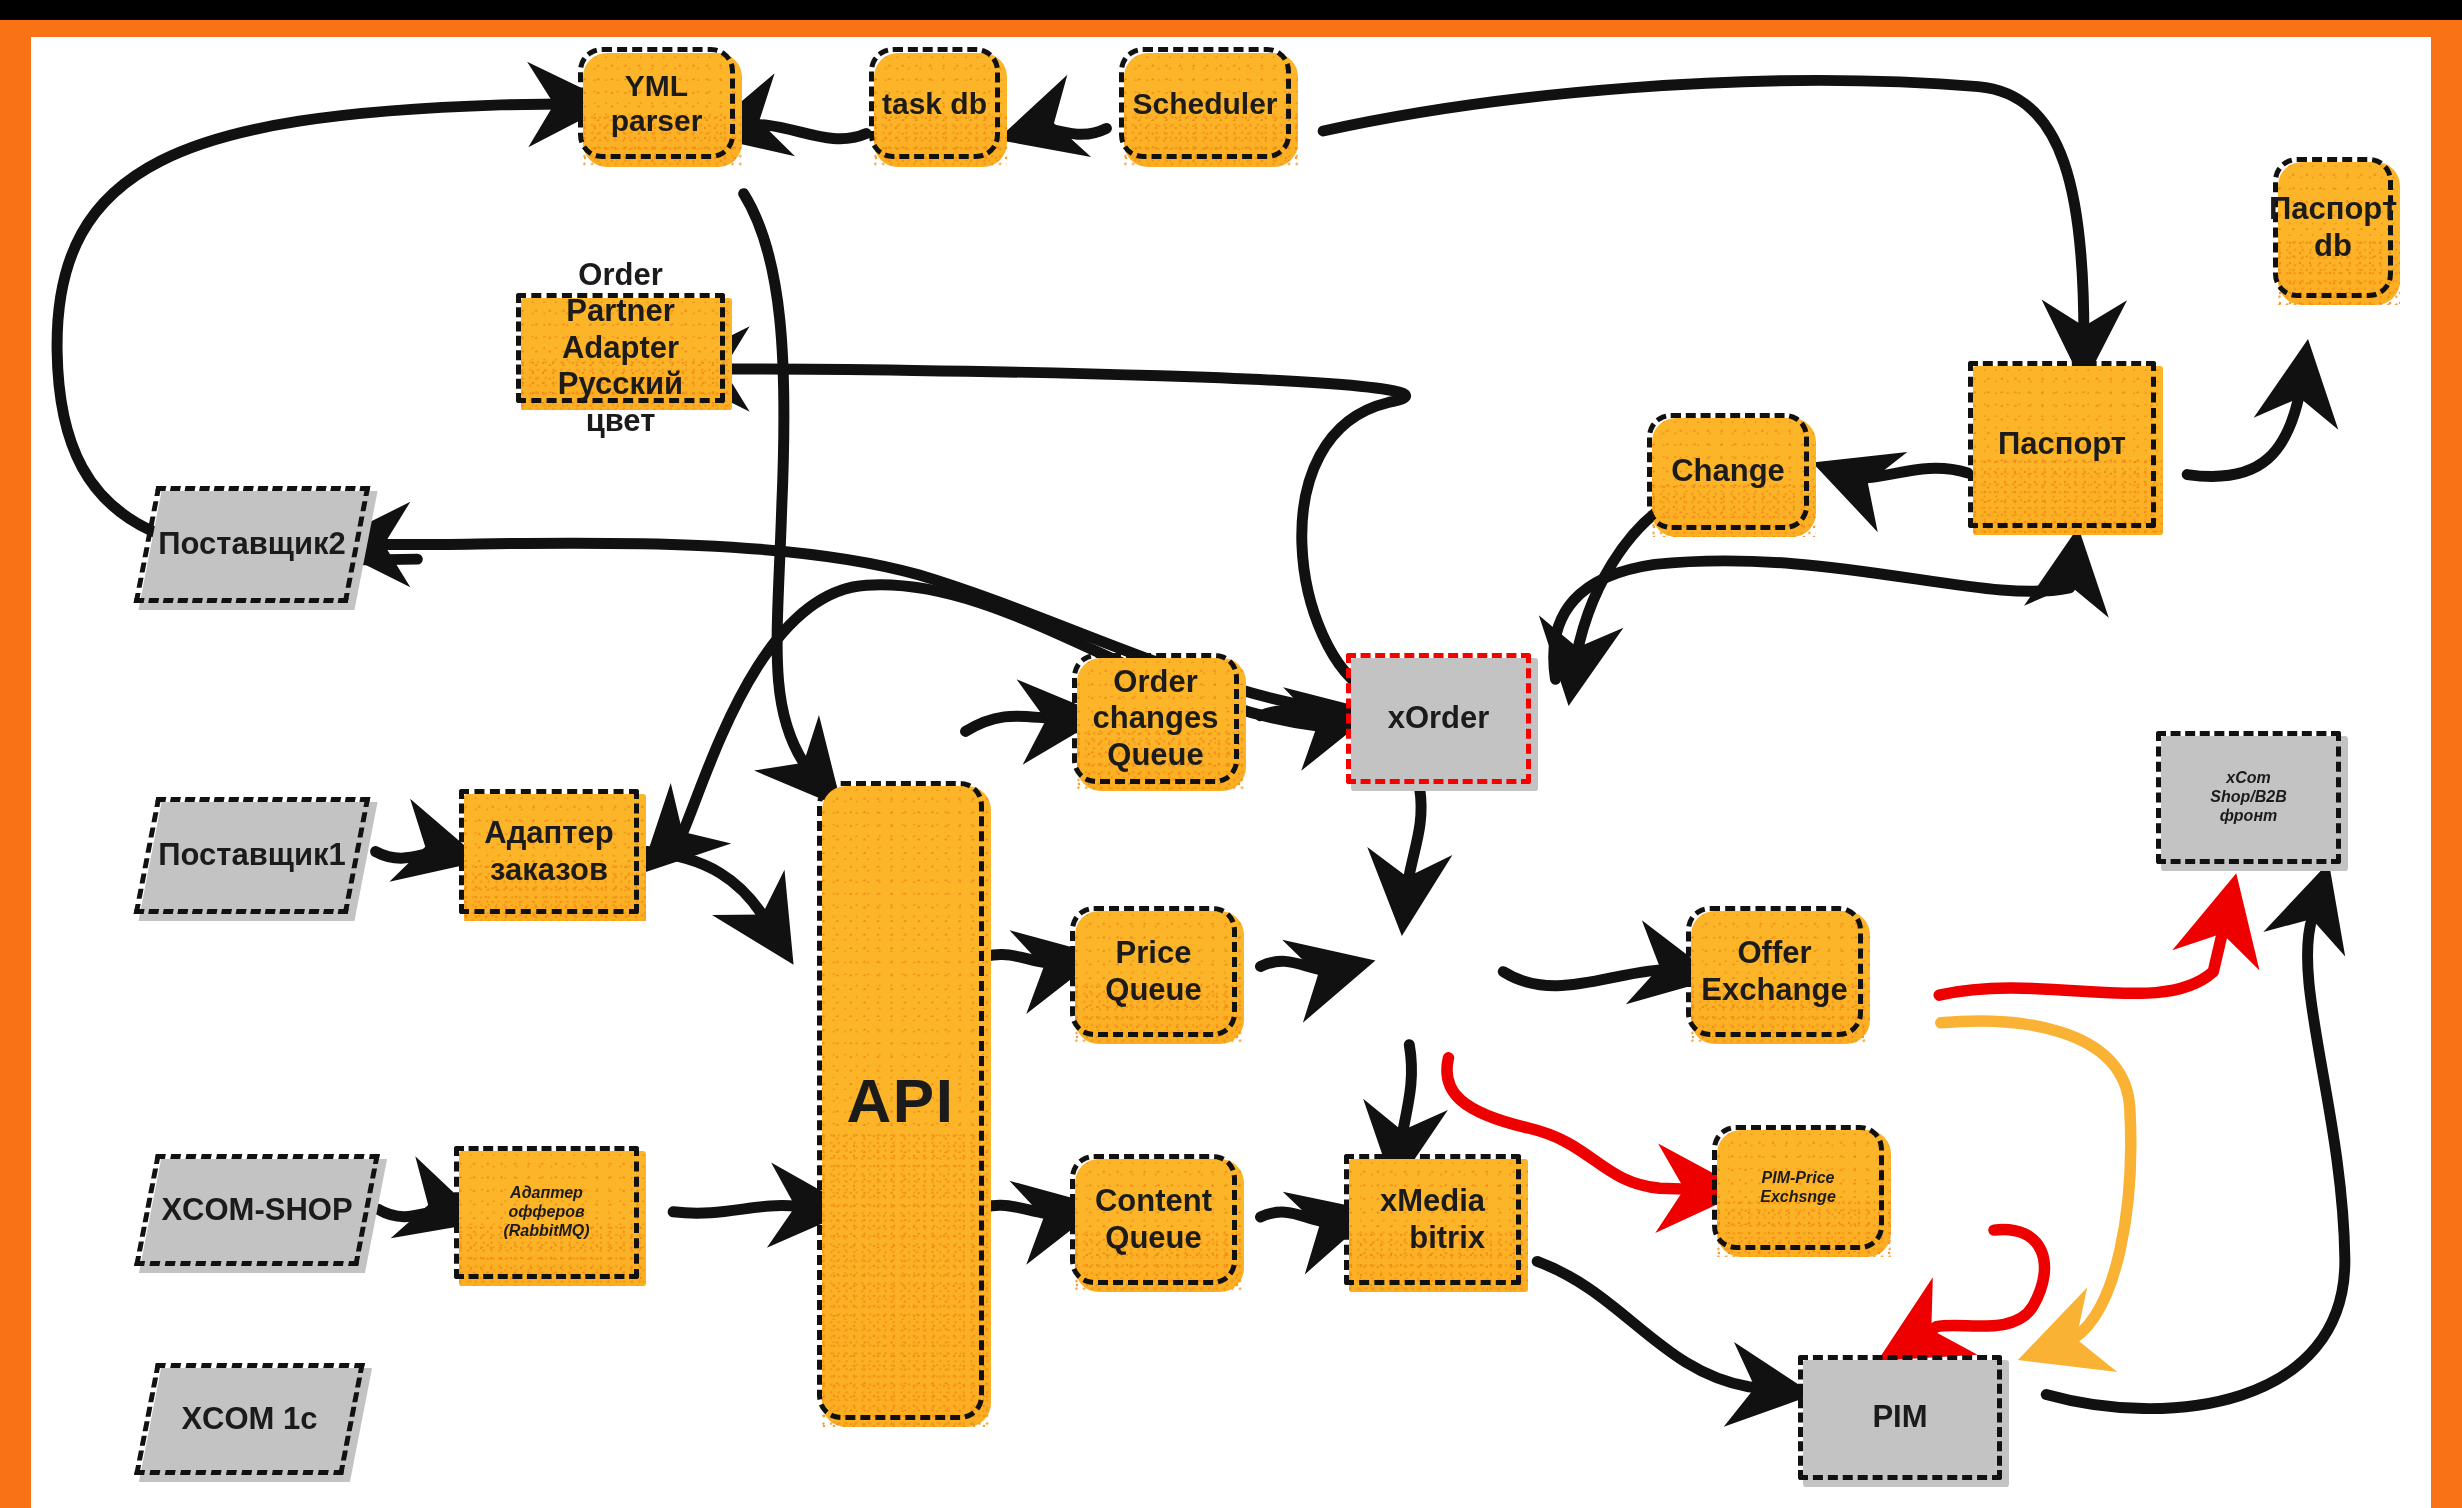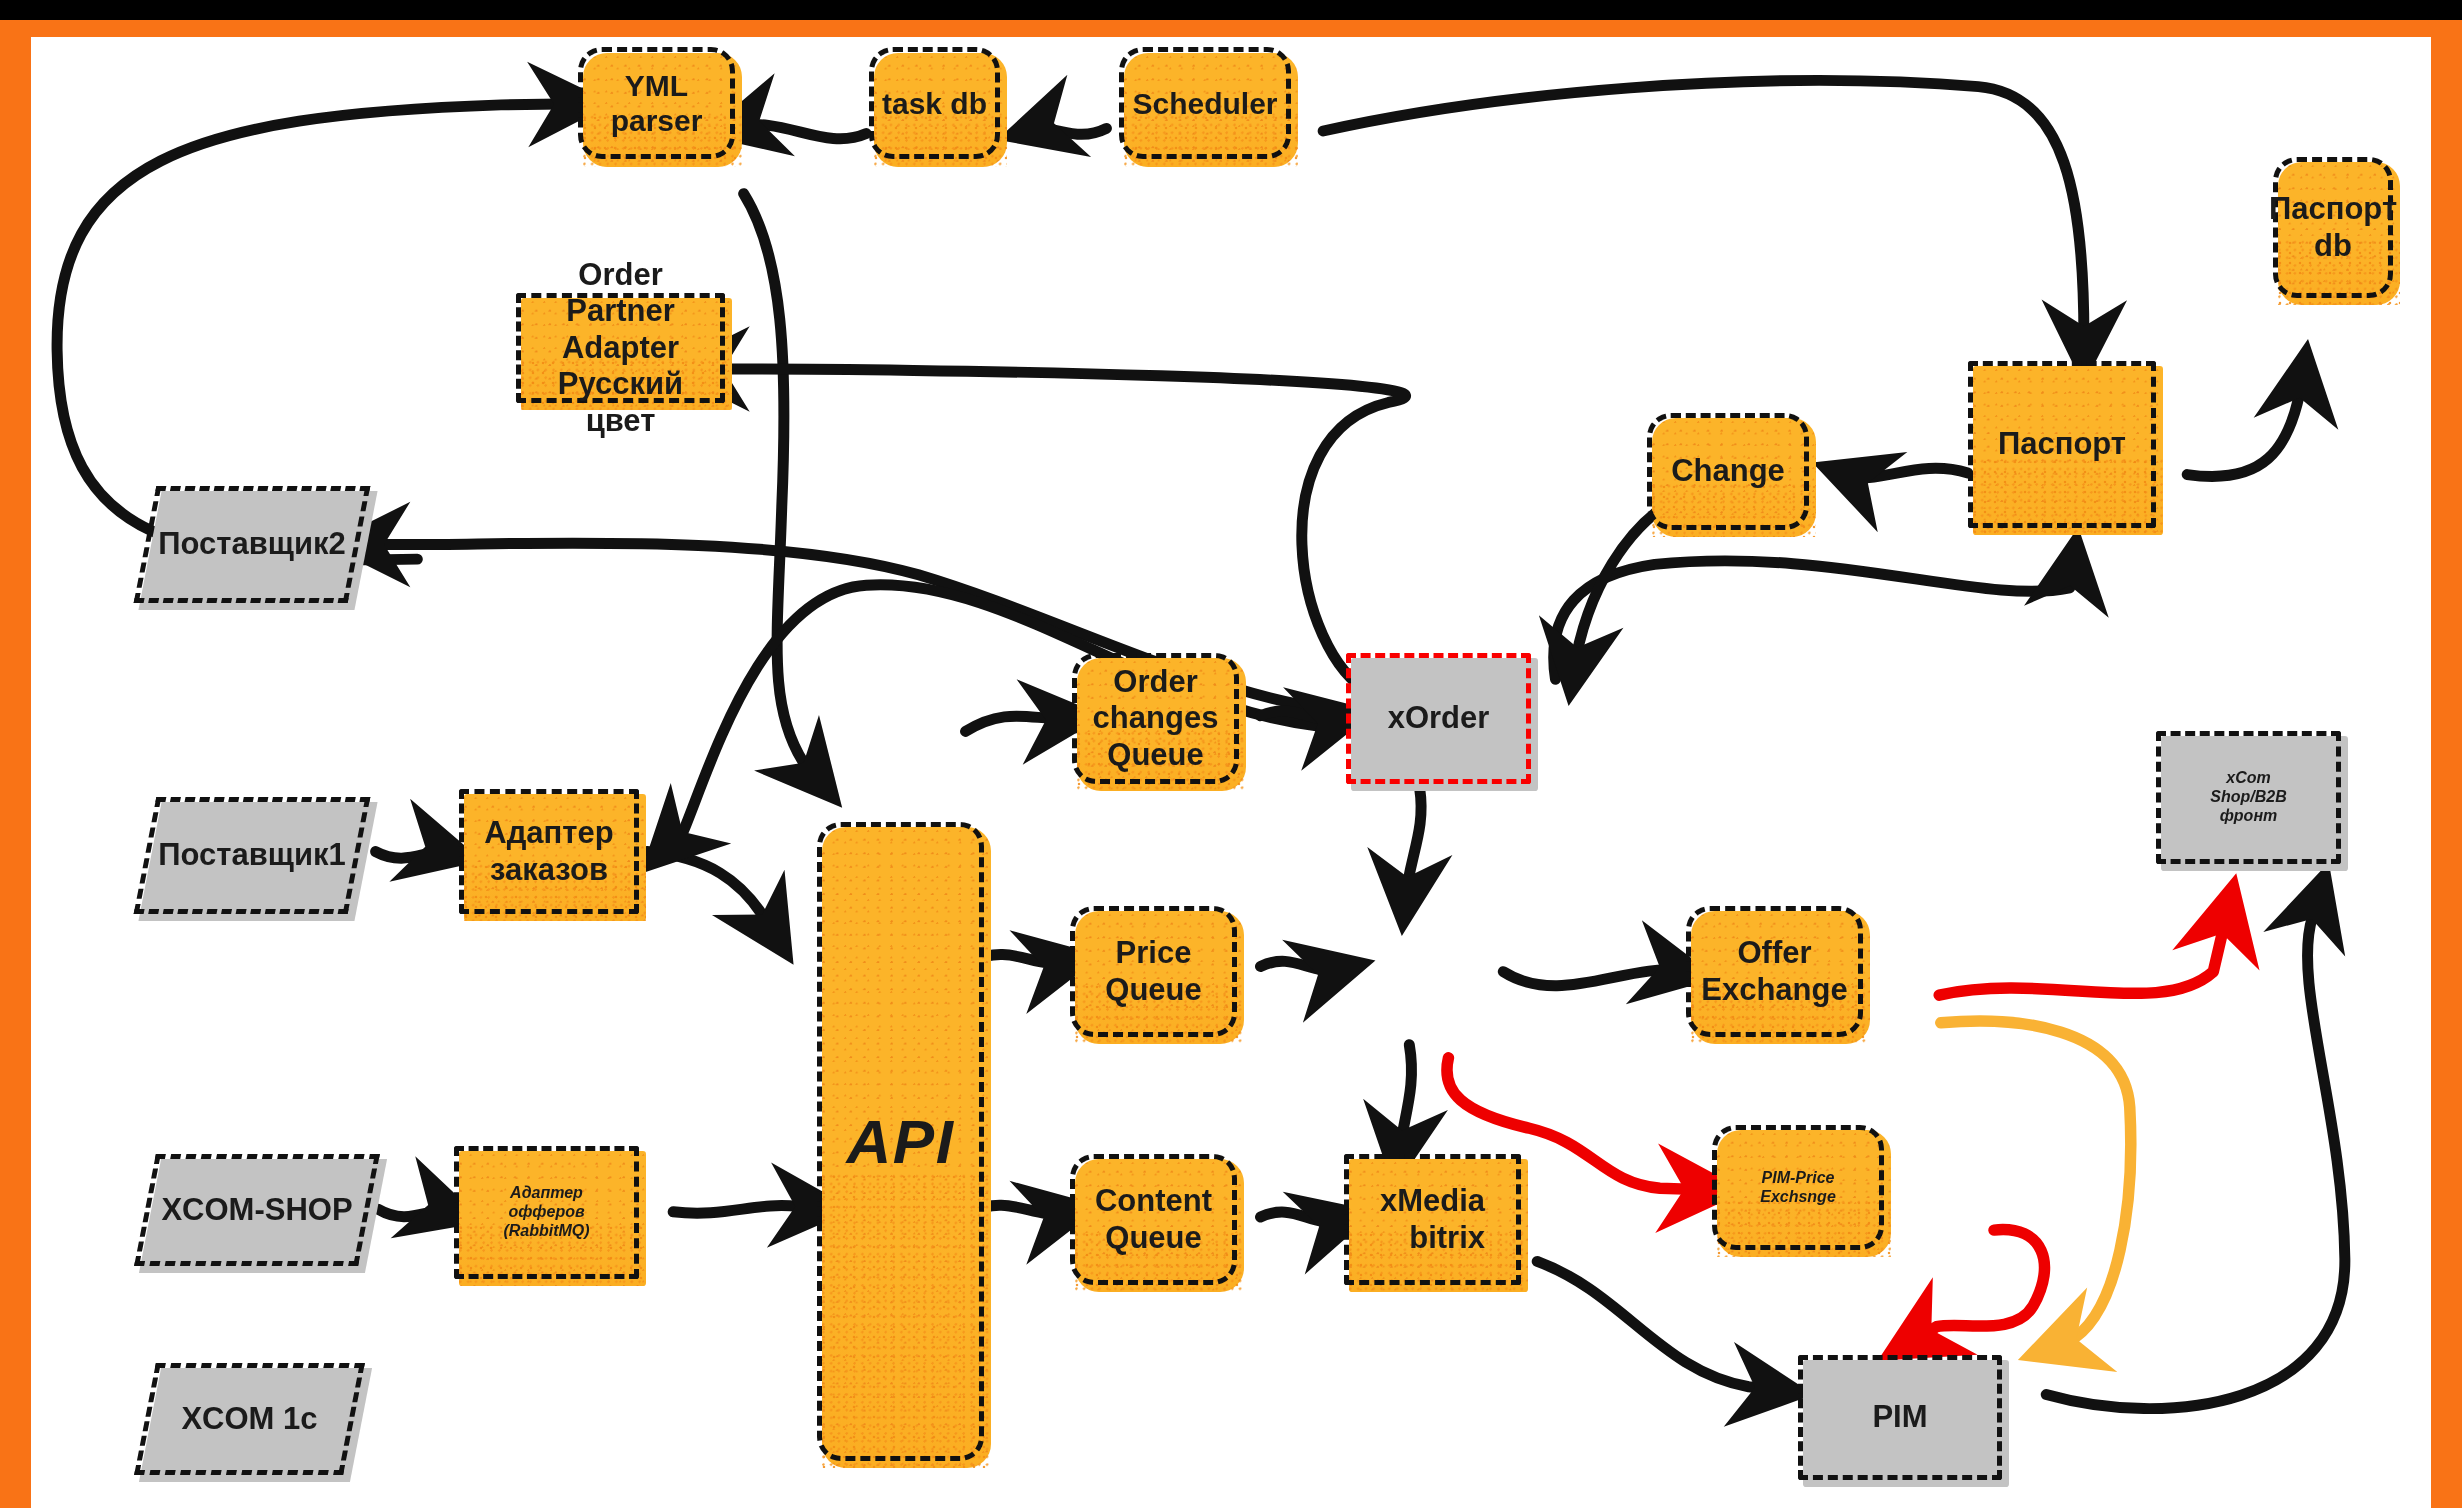--- a/index.html
+++ b/index.html
@@ -244,21 +244,21 @@
     </div>
 
     <div class="node gray sq fs-sm" style="left:2125px;top:694px;width:185px;height:133px;">
       <span class="fill"></span>
       <span class="stroke"></span>
       <span class="lbl">xCom
 Shop/B2B
 фронт</span>
     </div>
 
-    <div class="node orange rnd fs-xl" style="left:786px;top:785px;width:167px;height:639px;font-style:italic;">
+    <div class="node orange rnd fs-xl" style="left:786px;top:744px;width:167px;height:639px;">
       <span class="fill"></span>
       <span class="stroke"></span>
       <span class="lbl">API</span>
     </div>
 
     <div class="node orange rnd fs-md" style="left:1039px;top:869px;width:167px;height:131px;">
       <span class="fill"></span>
       <span class="stroke"></span>
       <span class="lbl">Price
 Queue</span>

